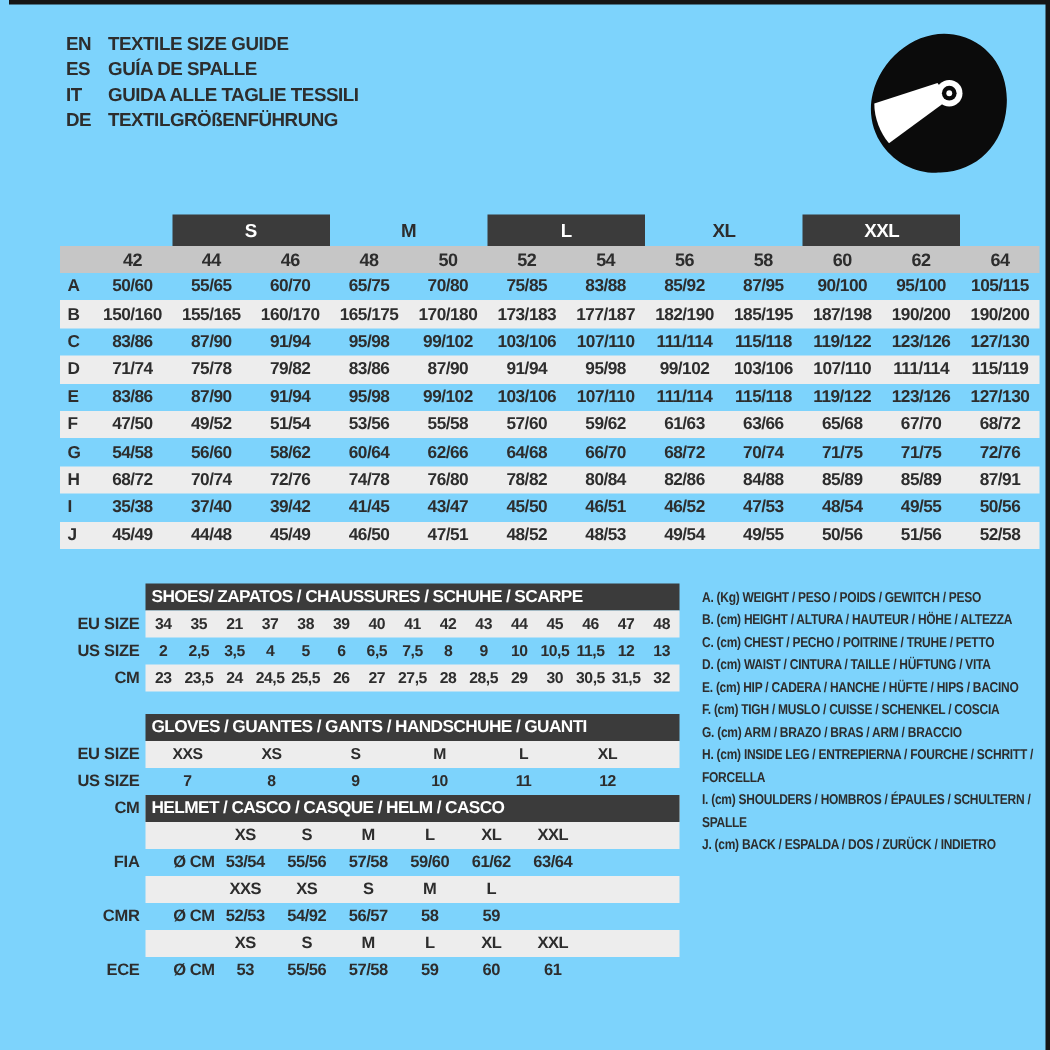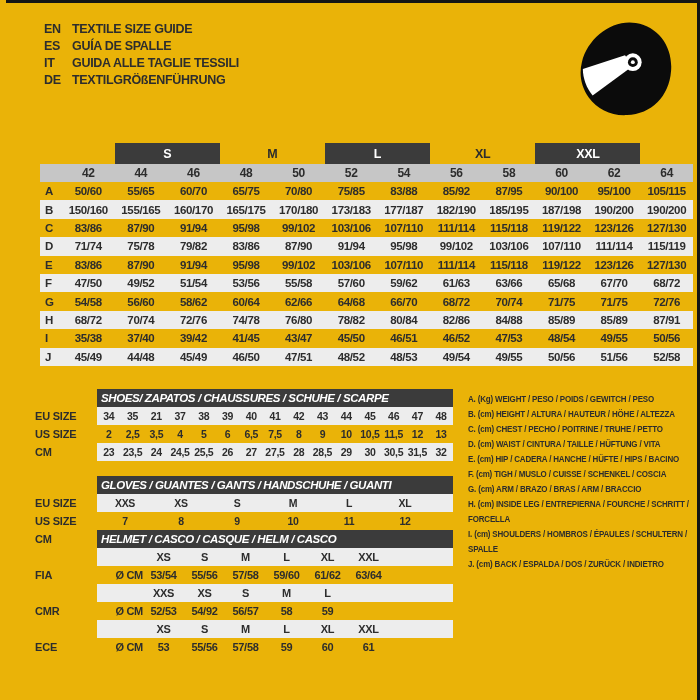--- a/index.html
+++ b/index.html
@@ -1,16 +1,16 @@
 <!DOCTYPE html>
 <html><head>
 <meta charset="utf-8">
 <style>
   html,body{margin:0;padding:0;background:#fff;}
-  .page{position:relative;width:700px;height:700px;background:#eab308;overflow:hidden;
+  .page{position:relative;width:700px;height:700px;background:#7dd3fc;overflow:hidden;
         font-family:"Liberation Sans",sans-serif;font-weight:700;color:#2d2d2d;}
   .border-top{position:absolute;top:0;left:6px;right:0;height:3px;background:#151515;}
   .border-right{position:absolute;top:0;right:0;width:3px;height:700px;background:#151515;}
 
   
   .langs{position:absolute;left:44px;top:21px;font-size:12.5px;line-height:17px;letter-spacing:-0.3px;}
   .lang-line{display:flex;}
   .lang-code{width:28px;}
 
   
@@ -26,28 +26,28 @@
   .trow{display:flex;align-items:center;height:18.4px;}
   .trow .letter{width:22px;padding-left:5px;box-sizing:border-box;}
   .trow .cell{flex:1;text-align:center;}
   .numrow{background:#c6c6c6;height:18px;font-size:12px;}
   .stripe{background:#ededed;}
 
   
   .strip{position:absolute;left:97px;width:356px;}
   .shoes-pos{top:389px;} .gloves-pos{top:476px;} .helmet-pos{top:530px;}
   .strip-header{height:18px;background:#3b3b3b;color:#fff;display:flex;align-items:center;
-                padding-left:4px;font-size:11.5px;letter-spacing:-0.4px;white-space:nowrap;font-style:italic;}
+                padding-left:4px;font-size:11.5px;letter-spacing:-0.4px;white-space:nowrap;}
   .srow{position:relative;display:grid;align-items:center;height:18px;font-size:10.5px;letter-spacing:-0.3px;}
   .shoes-grid{grid-template-columns:repeat(15,1fr);}
   .gloves-grid{grid-template-columns:repeat(6,56px) 1fr;}
   .helmet-grid{grid-template-columns:46px repeat(6,41px) 1fr;font-size:11px;}
   .srow .cell{text-align:center;}
   .helmet-grid .unit{text-align:right;padding-left:5px;}
-  .side-label{position:absolute;left:-62px;width:58px;font-size:11px;letter-spacing:-0.2px;text-align:left;}
+  .side-label{position:absolute;left:-62px;width:58px;font-size:11px;letter-spacing:-0.2px;text-align:right;}
 
   
   .legend{position:absolute;left:468px;top:391px;width:272px;transform:scaleX(0.84);
           transform-origin:left top;font-size:9.5px;line-height:15px;letter-spacing:-0.2px;}
   .legend-item{margin:0;}
 </style>
 </head>
 <body>
 
 <div class="page">

